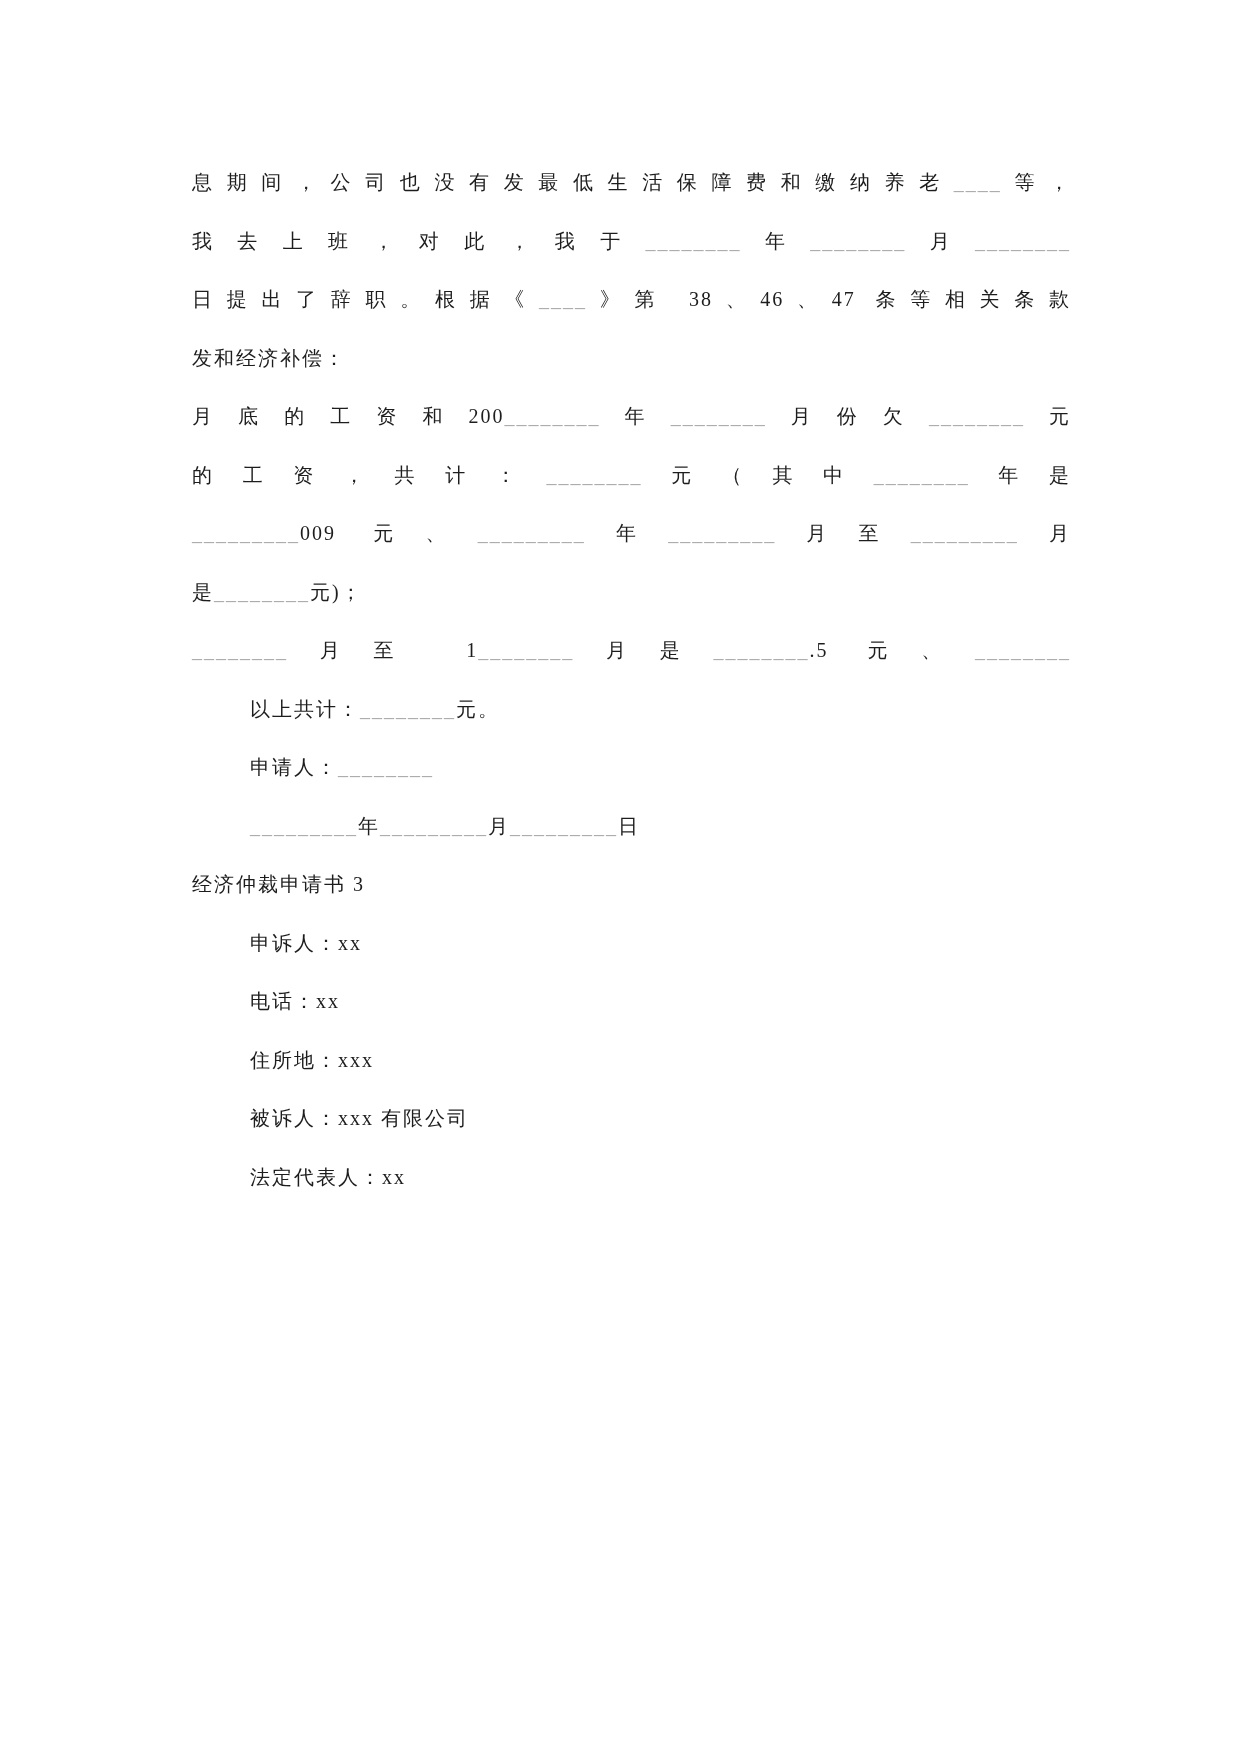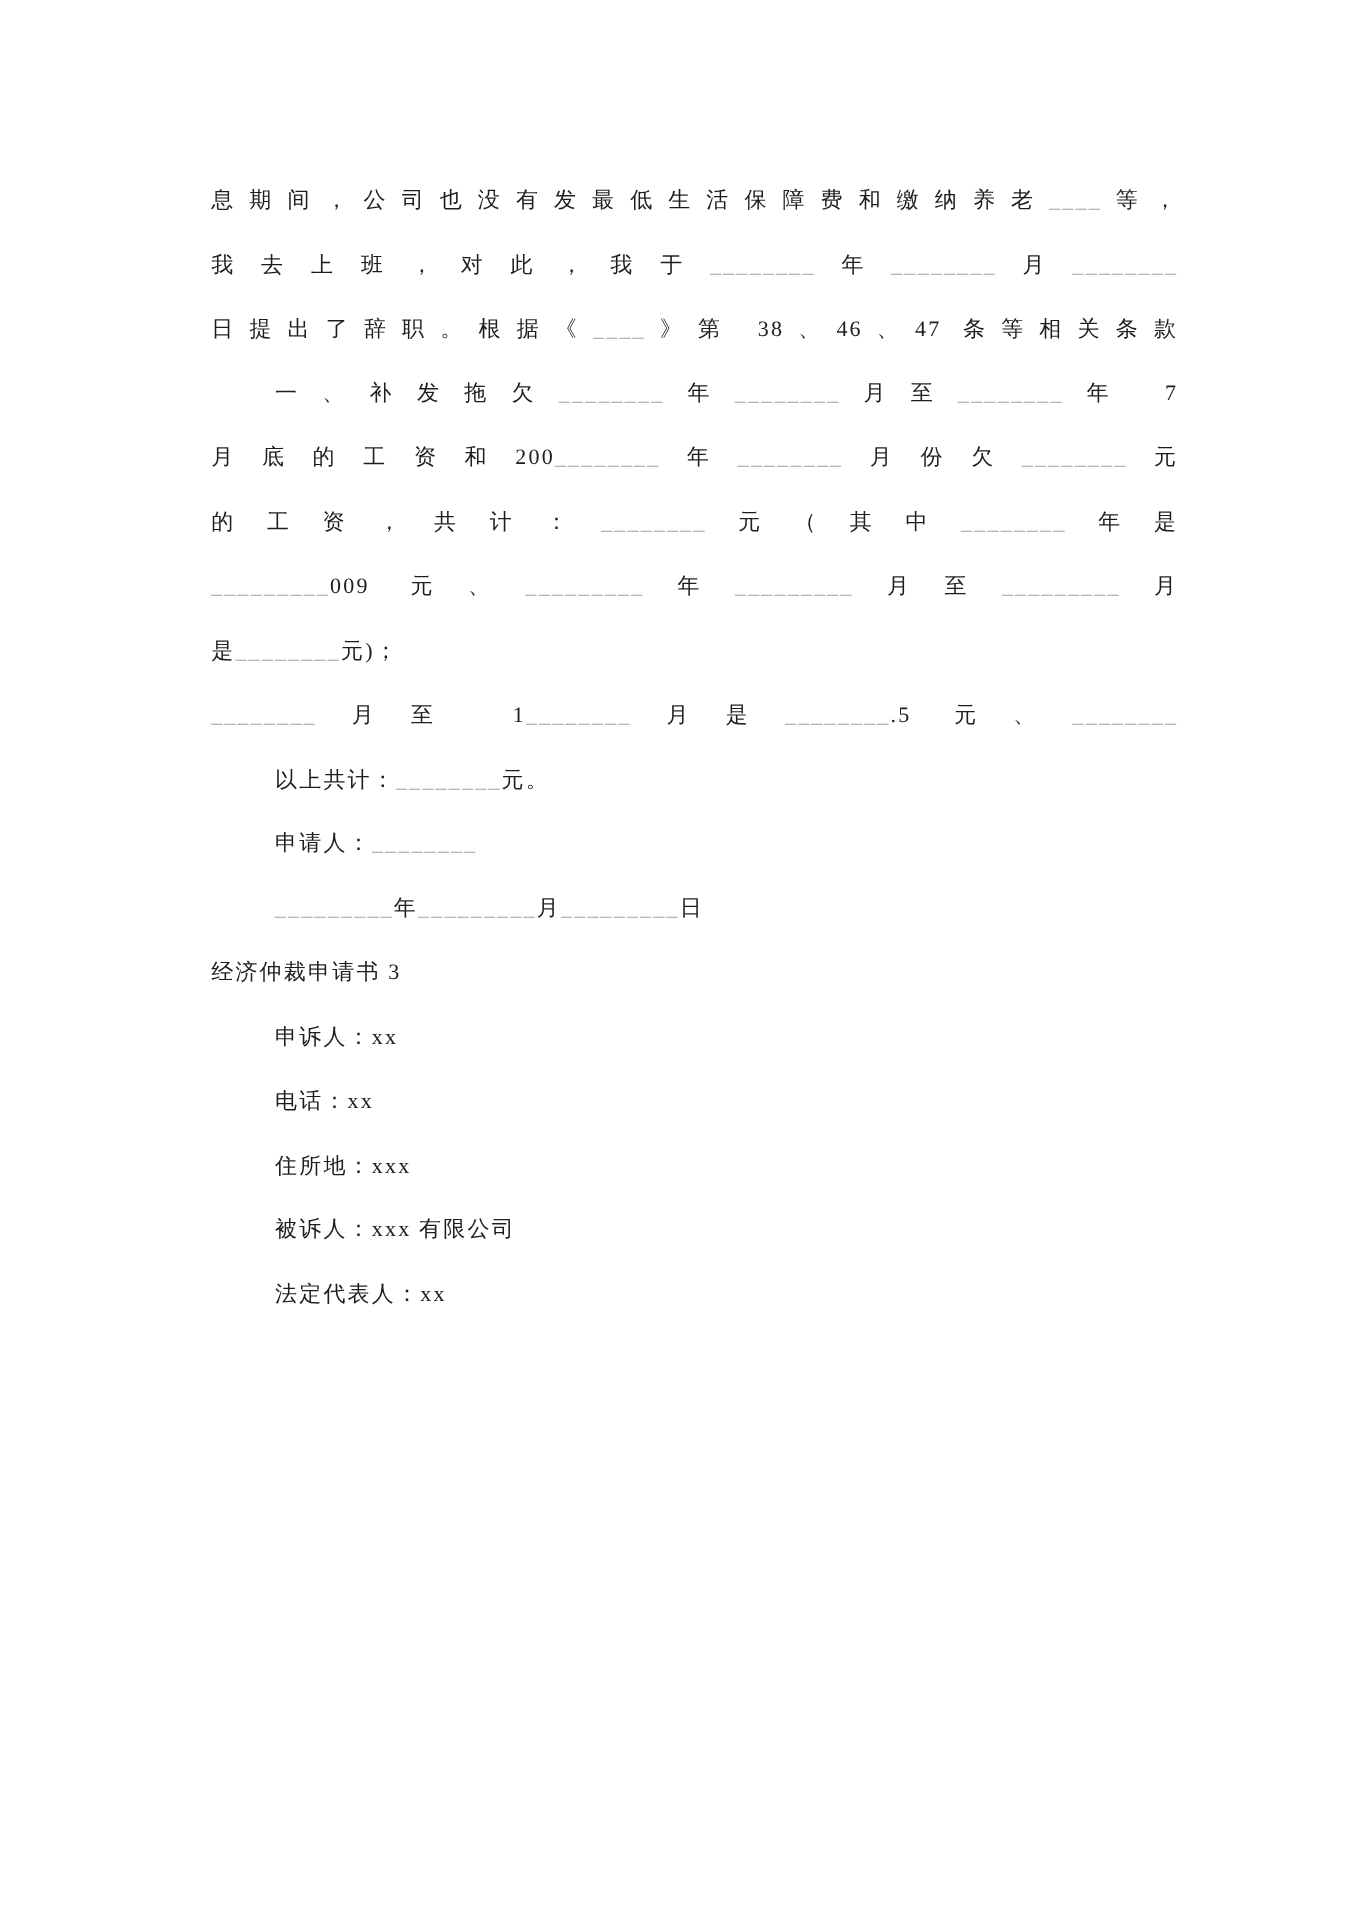--- a/index.html
+++ b/index.html
@@ -36,21 +36,21 @@
     color: var(--blank-color, #a9a9a9);
   }
 </style>
 </head>
 <body>
 
 <div class="page" id="page" style="background: rgb(255, 255, 255); color: rgb(29, 29, 29); --blank-color: #a9a9a9;">
     <div class="line j"><span>息期间，公司也没有发最低生活保障费和缴纳养老</span><span class="blank">____</span><span>等，</span></div>
     <div class="line j"><span>我去上班，对此，我于</span><span class="blank">________</span><span>年</span><span class="blank">________</span><span>月</span><span class="blank">________</span></div>
     <div class="line j"><span>日提出了辞职。根据《</span><span class="blank">____</span><span>》第 38、46、47 条等相关条款</span></div>
-    <div class="line j i"><span>一、补发拖欠</span><span class="blank">________</span><span>年</span><span class="blank">________</span><span>月至</span><span class="blank">________</span><span>年 7</span></div>
+    <div class="line"><span>发和经济补偿：</span></div>
     <div class="line j"><span>月底的工资和200</span><span class="blank">________</span><span>年</span><span class="blank">________</span><span>月份欠</span><span class="blank">________</span><span>元</span></div>
     <div class="line j"><span>的工资，共计：</span><span class="blank">________</span><span>元（其中</span><span class="blank">________</span><span>年是</span></div>
     <div class="line j"><span class="blank">_________</span><span>009 元、</span><span class="blank">_________</span><span>年</span><span class="blank">_________</span><span>月至</span><span class="blank">_________</span><span>月</span></div>
     <div class="line"><span>是</span><span class="blank">________</span><span>元)；</span></div>
     <div class="line j"><span class="blank">________</span><span>月至 1</span><span class="blank">________</span><span>月是</span><span class="blank">________</span><span>.5 元、</span><span class="blank">________</span></div>
     <div class="line i"><span>以上共计：</span><span class="blank">________</span><span>元。</span></div>
     <div class="line i"><span>申请人：</span><span class="blank">________</span></div>
     <div class="line i"><span class="blank">_________</span><span>年</span><span class="blank">_________</span><span>月</span><span class="blank">_________</span><span>日</span></div>
     <div class="line"><span>经济仲裁申请书 3</span></div>
     <div class="line i"><span>申诉人：xx</span></div>

